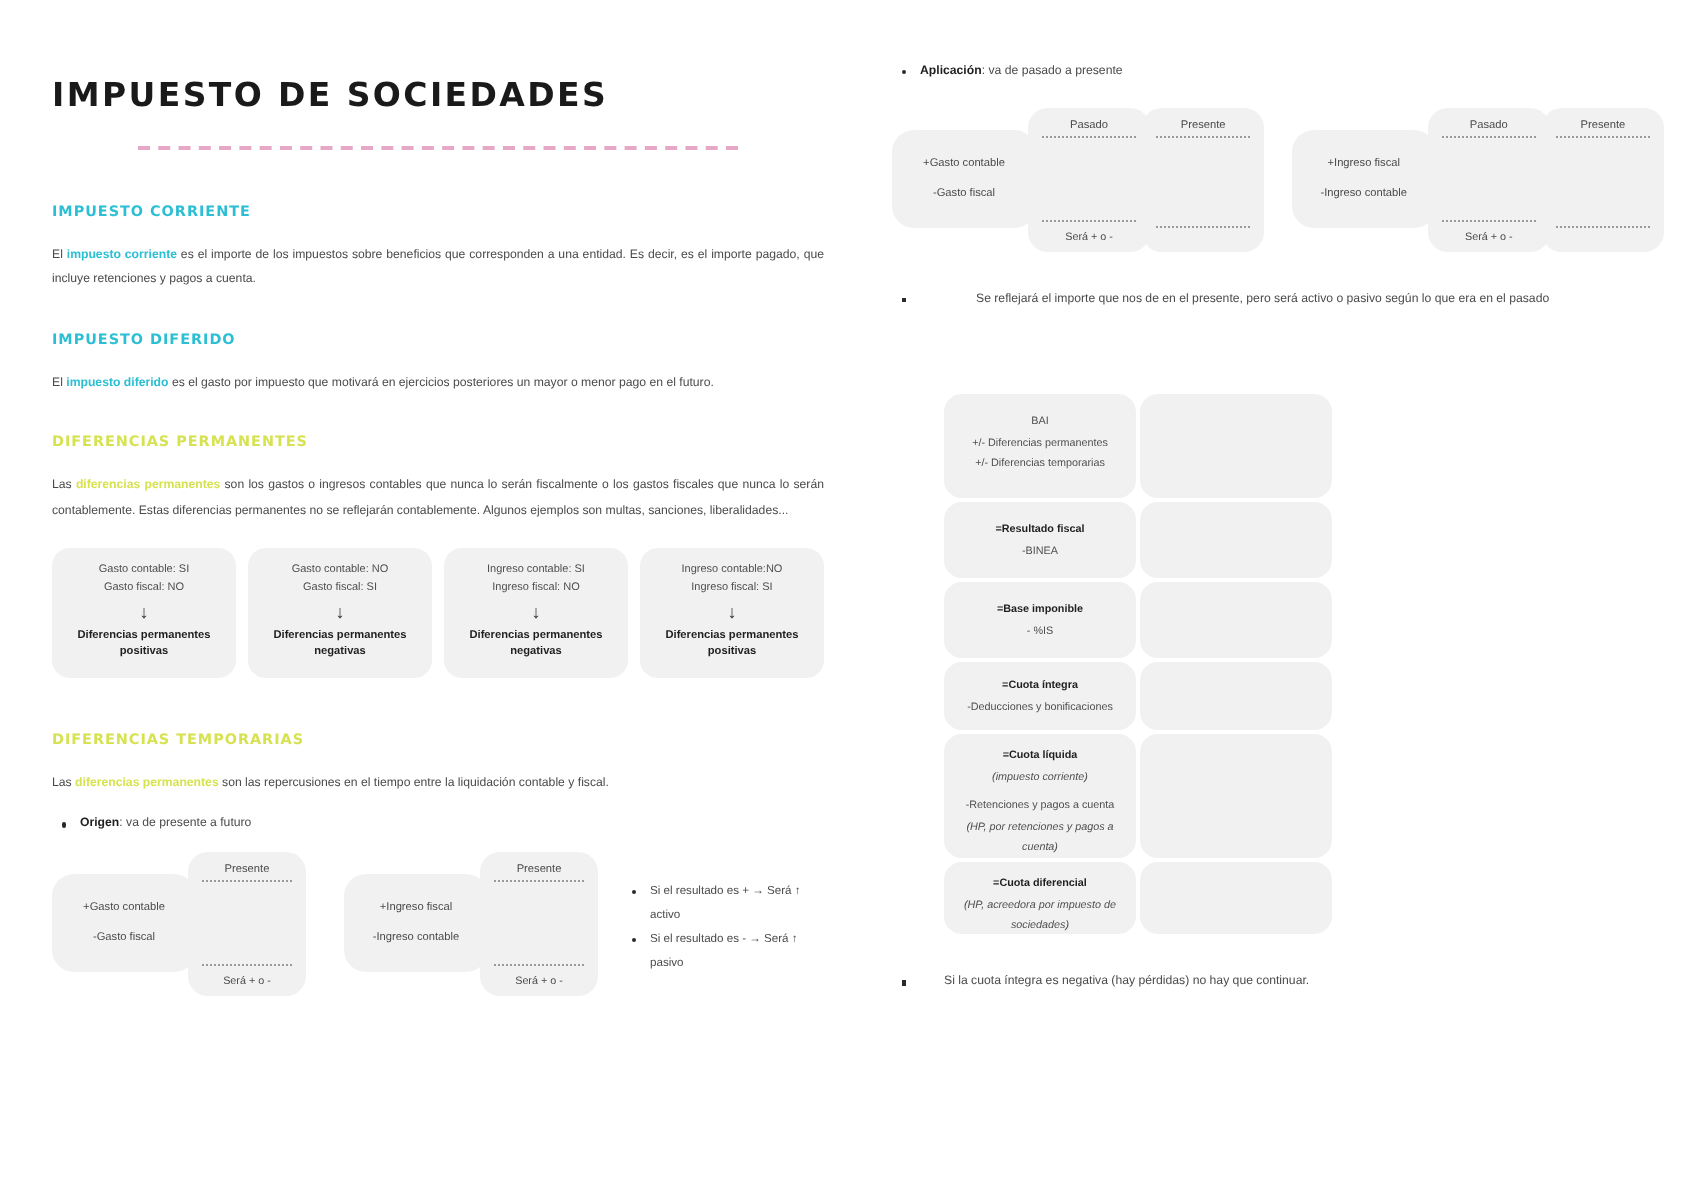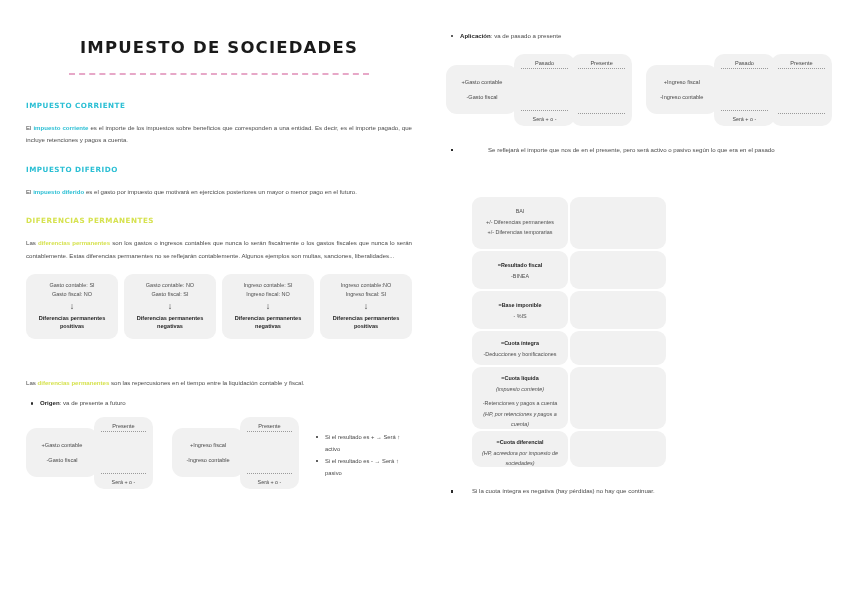--- a/index.html
+++ b/index.html
@@ -28,21 +28,20 @@
   }
   .col-right {
     position: absolute;
     left: 446px;
     top: 0;
     width: 386px;
   }
 
   
   .doc-title {
-    text-align: center;
     font-size: 16.5px;
     font-weight: bold;
     letter-spacing: 1.2px;
     color: #1a1a1a;
     margin-top: 38px;
     font-family: "DejaVu Sans", sans-serif;
   }
   .divider-dashed {
     margin: 16px auto 0 auto;
     width: 300px;
@@ -278,20 +277,21 @@
         <div class="line">Ingreso contable:NO</div>
         <div class="line">Ingreso fiscal: SI</div>
         <div class="arrow">↓</div>
         <div class="res">Diferencias permanentes</div>
         <div class="res">positivas</div>
       </div>
     </div>
 
     <div class="sp-26"></div>
 
+    <div class="h-green">DIFERENCIAS TEMPORARIAS</div>
     <div class="sp-12"></div>
     <div class="para"><span>Las </span><span class="gr">diferencias permanentes</span><span> son las repercusiones en el tiempo entre la liquidación contable y fiscal.</span></div>
 
     <div class="sp-8"></div>
 
     <div class="bullet"><b>Origen</b><span>: va de presente a futuro</span></div>
 
     <div class="sp-8"></div>
 
     <div class="tgroup">

